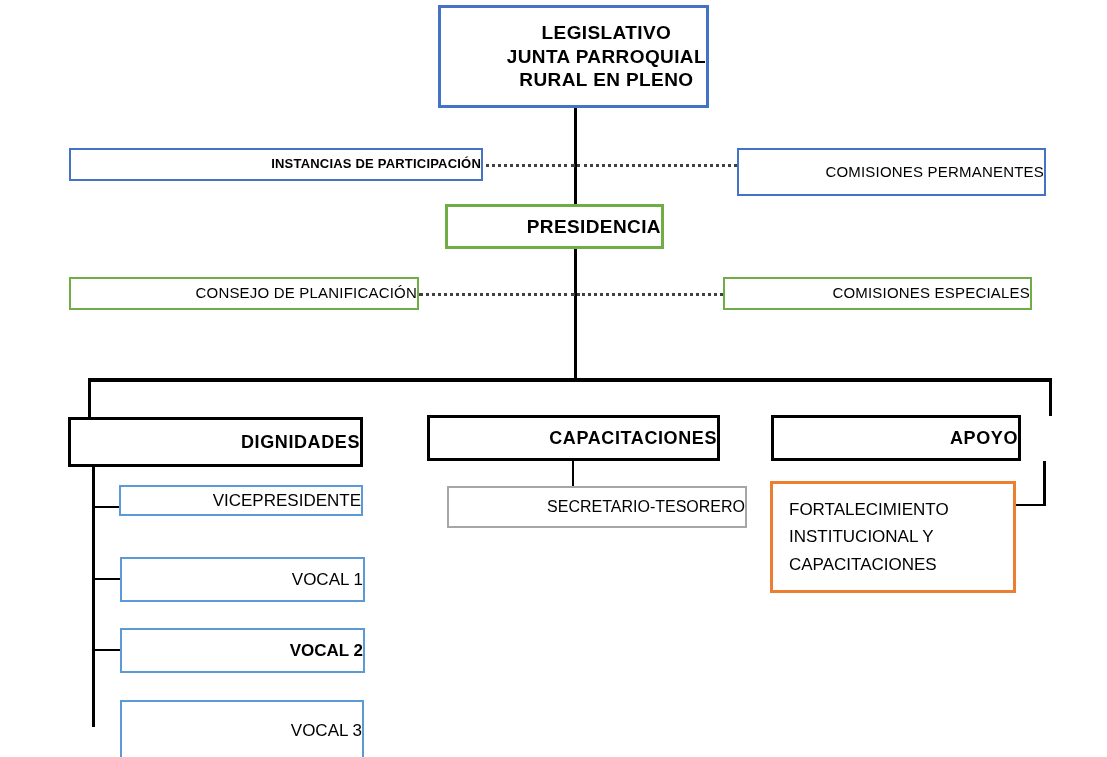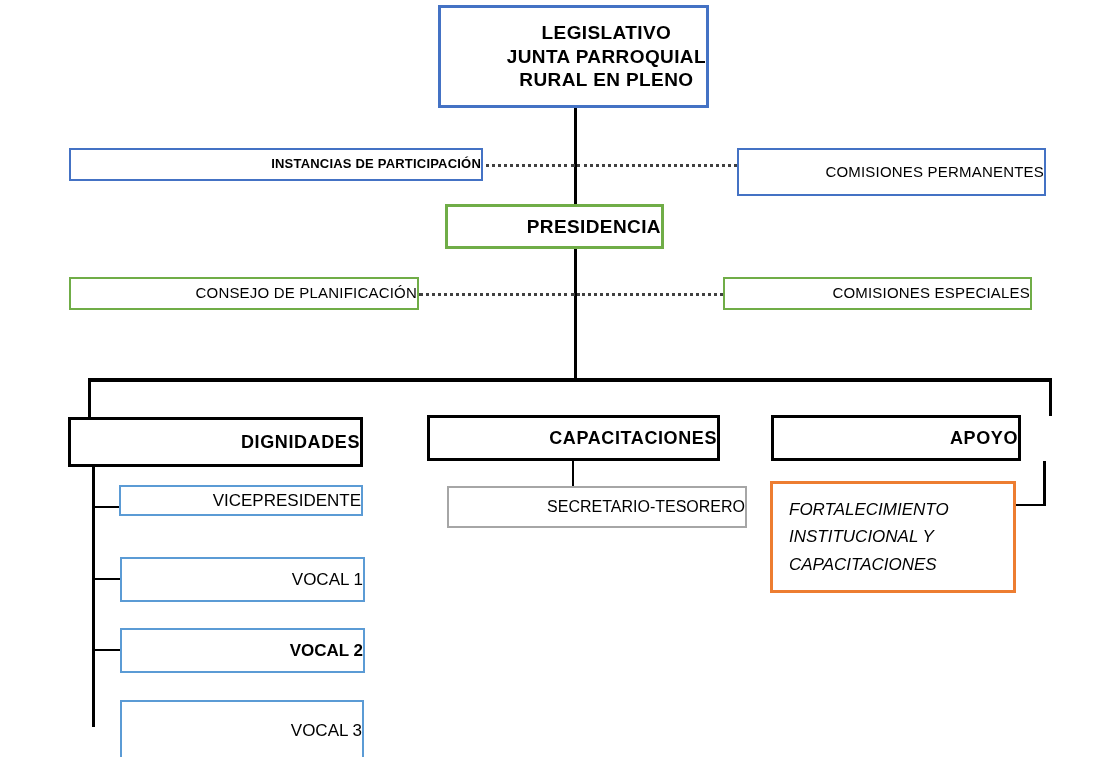--- a/index.html
+++ b/index.html
@@ -41,21 +41,21 @@
   
   #box-vicepresidente{left:119px;top:485px;width:244px;height:31px;border:2px solid #5B9BD5;font-size:17px;}
   #box-vocal-1{left:120px;top:557px;width:245px;height:45px;border:2px solid #5B9BD5;font-size:17px;}
   #box-vocal-2{left:120px;top:628px;width:245px;height:45px;border:2px solid #5B9BD5;font-size:17px;font-weight:bold;}
   #box-vocal-3{left:120px;top:700px;width:244px;height:62px;border:2px solid #5B9BD5;font-size:17px;}
 
   #box-secretario{left:447px;top:486px;width:300px;height:42px;border:2px solid #A6A6A6;font-size:16px;}
 
   #box-fortalecimiento{left:770px;top:481px;width:246px;height:112px;border:3px solid #ED7D31;
        font-size:17px;justify-content:flex-start;text-align:left;padding-left:16px;line-height:1.6;}
-  #box-fortalecimiento .ml{display:block;font-style:italic;}
+  #box-fortalecimiento .ml{display:block;}
 
   
   .ln{position:absolute;background:#000000;z-index:1;}
   .dot{position:absolute;height:0;border-top:3px dotted #404040;z-index:1;}
 </style>
 </head>
 <body>
 
 <div id="canvas">
 

